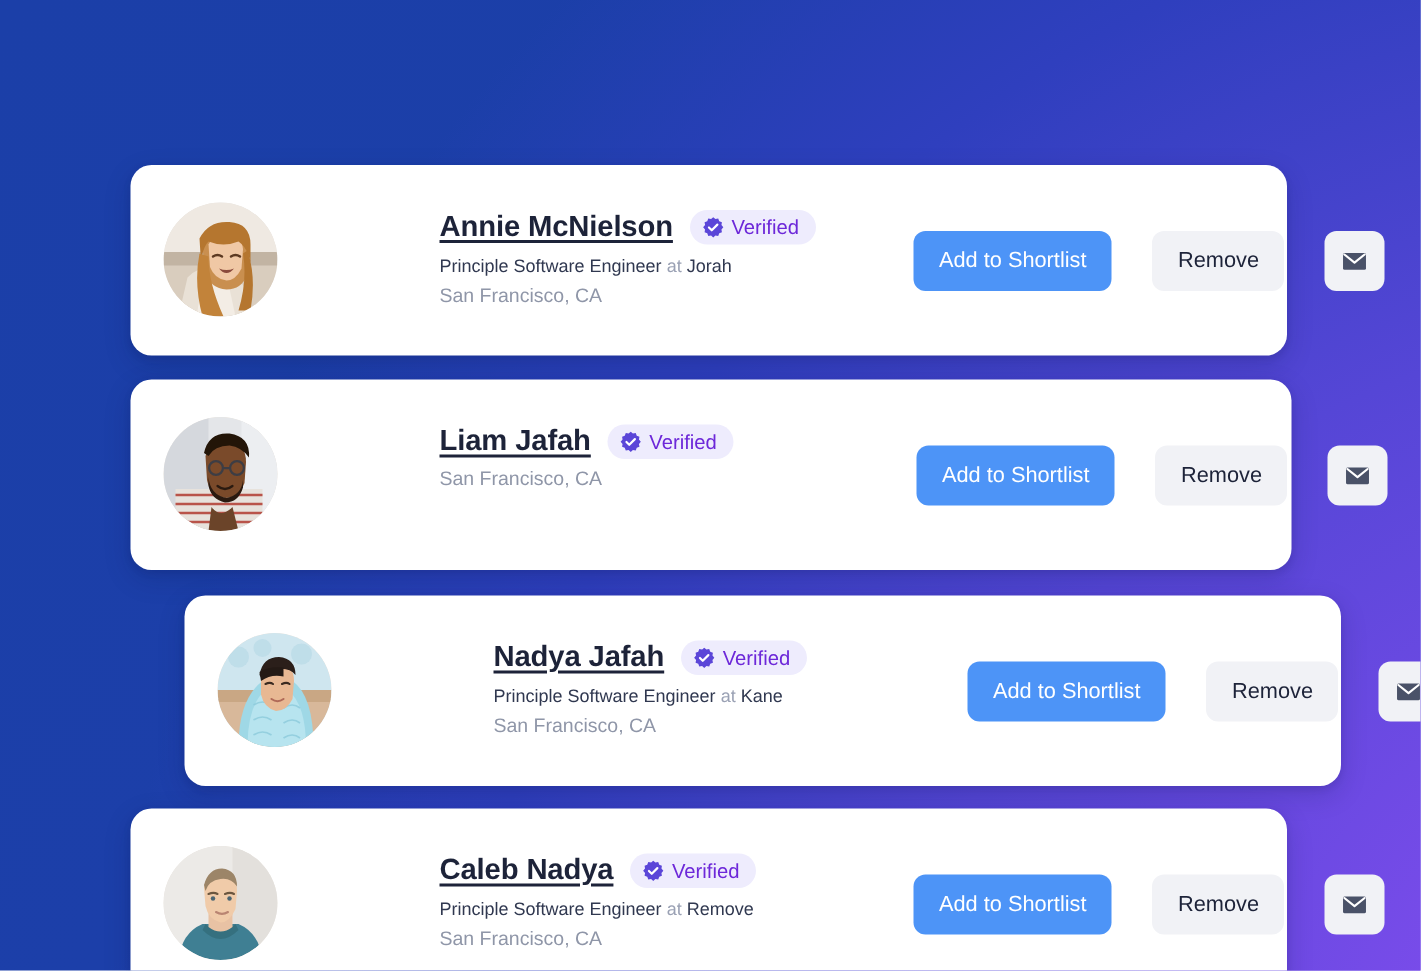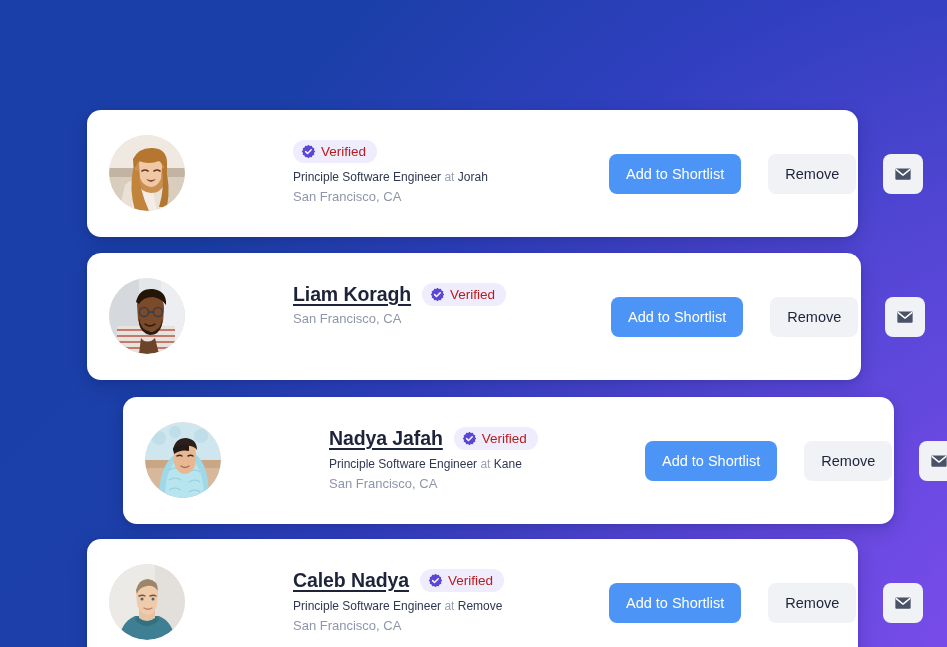--- a/index.html
+++ b/index.html
@@ -77,21 +77,21 @@
     display:inline-flex;
     align-items:center;
     gap:5px;
     background:#eeecfd;
     border-radius:999px;
     padding:4px 11px 4px 8px;
     white-space:nowrap;
   }
   .verified-badge .vtext {
     font-size:13.5px;
-    color:#b91c1c;
+    color:#6d28d9;
     font-weight:normal;
   }
   .badge-icon { width:15px; height:15px; display:block; flex:none; }
 
   .headline {
     margin-top:7px;
     font-size:12px;
     color:#303850;
     white-space:nowrap;
   }
@@ -173,20 +173,21 @@
             <path d="M45 36 q3 -2 6 0" stroke="#5d3a22" stroke-width="1.6" fill="none" stroke-linecap="round"></path>
             <path d="M37 44 q5 6 10 0 q-5 2 -10 0" fill="#8a4a3c"></path>
             <path d="M24 24 Q30 12 44 13 Q58 14 58 28 L58 40 Q56 30 50 26 Q40 30 30 26 Q26 30 25 40 Z" fill="#b5762f"></path>
             <path d="M24 34 Q20 54 26 76 L40 76 Q30 54 30 36 Z" fill="#c2833a"></path>
             <path d="M56 32 Q62 50 58 72 L50 72 Q56 52 53 34 Z" fill="#b5762f"></path>
           </g>
         </svg>
       </div>
       <div class="identity" style="left:206px; top:30px;">
         <div class="name-row">
+          <span class="person-name">Annie McNielson</span>
           <span class="verified-badge">
             <span class="badge-icon">
               <svg viewBox="0 0 24 24" xmlns="http://www.w3.org/2000/svg">
                 <path fill="#5b46d8" d="M12 1.2l2.3 2.0 3.0-.5 1.1 2.85 2.85 1.1-.5 3.0 2.0 2.35-2.0 2.35.5 3.0-2.85 1.1-1.1 2.85-3.0-.5L12 22.8l-2.3-2.0-3.0.5-1.1-2.85-2.85-1.1.5-3.0L1.2 12l2.05-2.35-.5-3.0 2.85-1.1 1.1-2.85 3.0.5z"></path>
                 <path d="M7.4 12.2l3.0 3.0 6.0-6.0" stroke="#ffffff" stroke-width="2.3" fill="none" stroke-linecap="round" stroke-linejoin="round"></path>
               </svg>
             </span>
             <span class="vtext">Verified</span>
           </span>
         </div>
@@ -250,21 +251,21 @@
             <circle cx="35" cy="34" r="4.6" fill="none" stroke="#3d3d44" stroke-width="1.5"></circle>
             <circle cx="49" cy="34" r="4.6" fill="none" stroke="#3d3d44" stroke-width="1.5"></circle>
             <line x1="39.6" y1="34" x2="44.4" y2="34" stroke="#3d3d44" stroke-width="1.5"></line>
             <path d="M36 46 q5 4 10 0" stroke="#2a1a10" stroke-width="1.5" fill="none" stroke-linecap="round"></path>
             <path d="M32 60 Q38 68 46 60 L50 76 L30 76 Z" fill="#6b4429"></path>
           </g>
         </svg>
       </div>
       <div class="identity" style="left:206px; top:273px; top:30px;">
         <div class="name-row">
-          <span class="person-name">Liam Koragh</span>
+          <span class="person-name">Liam Jafah</span>
           <span class="verified-badge">
             <span class="badge-icon">
               <svg viewBox="0 0 24 24" xmlns="http://www.w3.org/2000/svg">
                 <path fill="#5b46d8" d="M12 1.2l2.3 2.0 3.0-.5 1.1 2.85 2.85 1.1-.5 3.0 2.0 2.35-2.0 2.35.5 3.0-2.85 1.1-1.1 2.85-3.0-.5L12 22.8l-2.3-2.0-3.0.5-1.1-2.85-2.85-1.1.5-3.0L1.2 12l2.05-2.35-.5-3.0 2.85-1.1 1.1-2.85 3.0.5z"></path>
                 <path d="M7.4 12.2l3.0 3.0 6.0-6.0" stroke="#ffffff" stroke-width="2.3" fill="none" stroke-linecap="round" stroke-linejoin="round"></path>
               </svg>
             </span>
             <span class="vtext">Verified</span>
           </span>
         </div>

